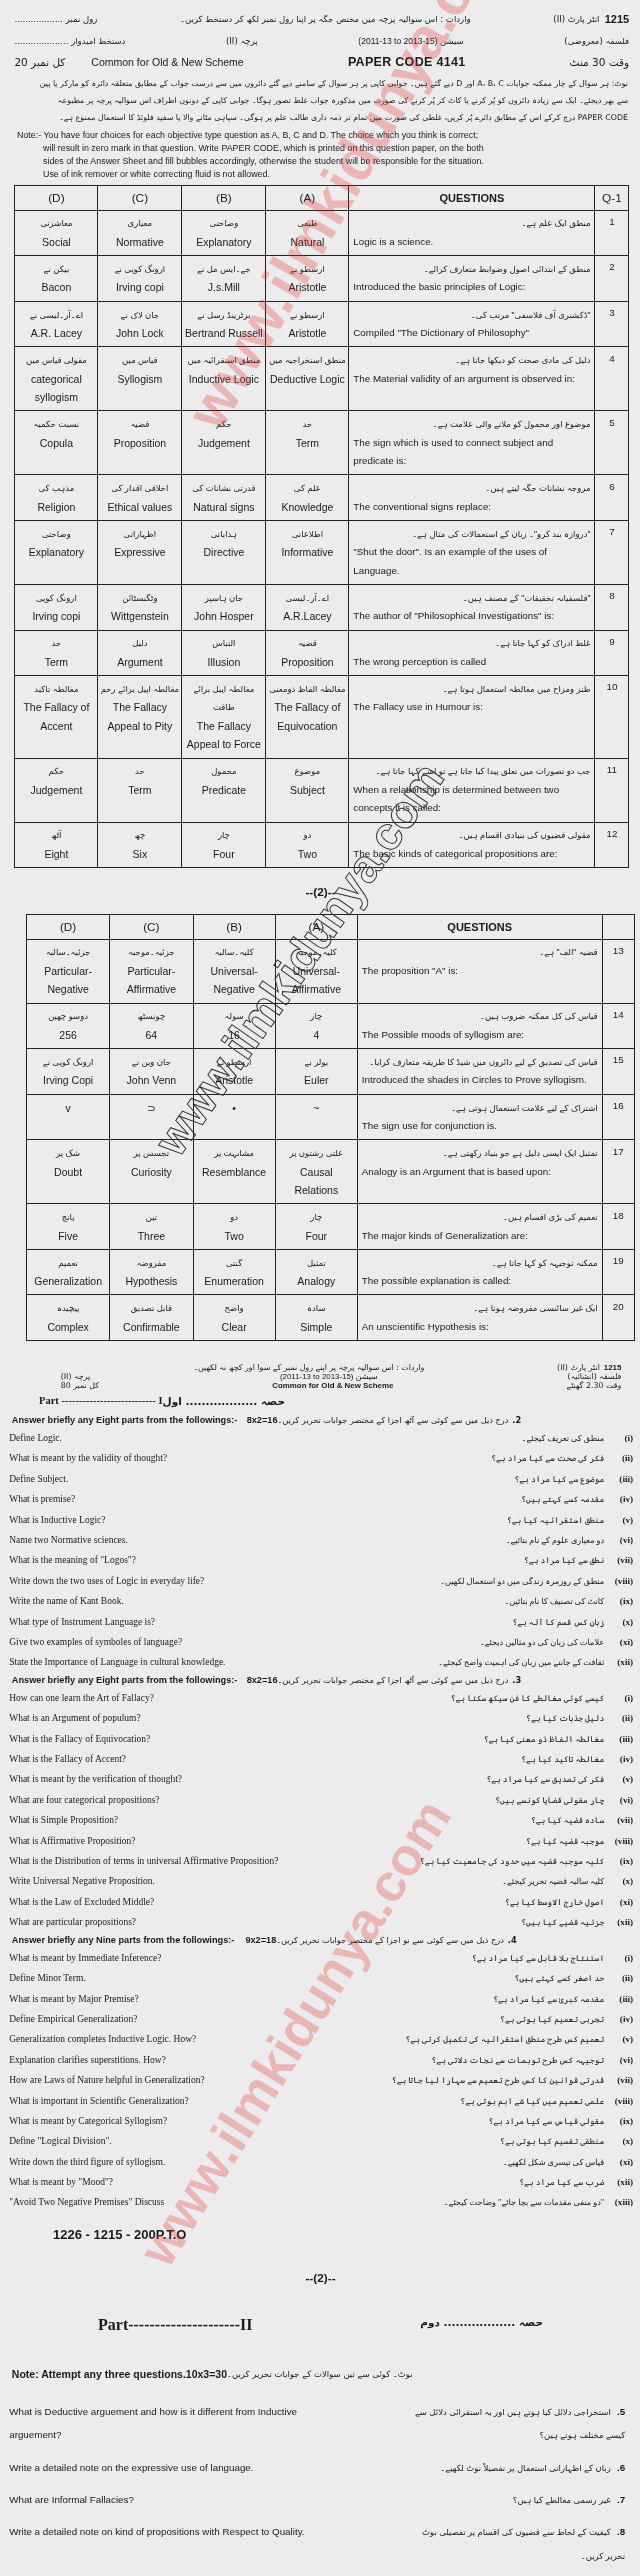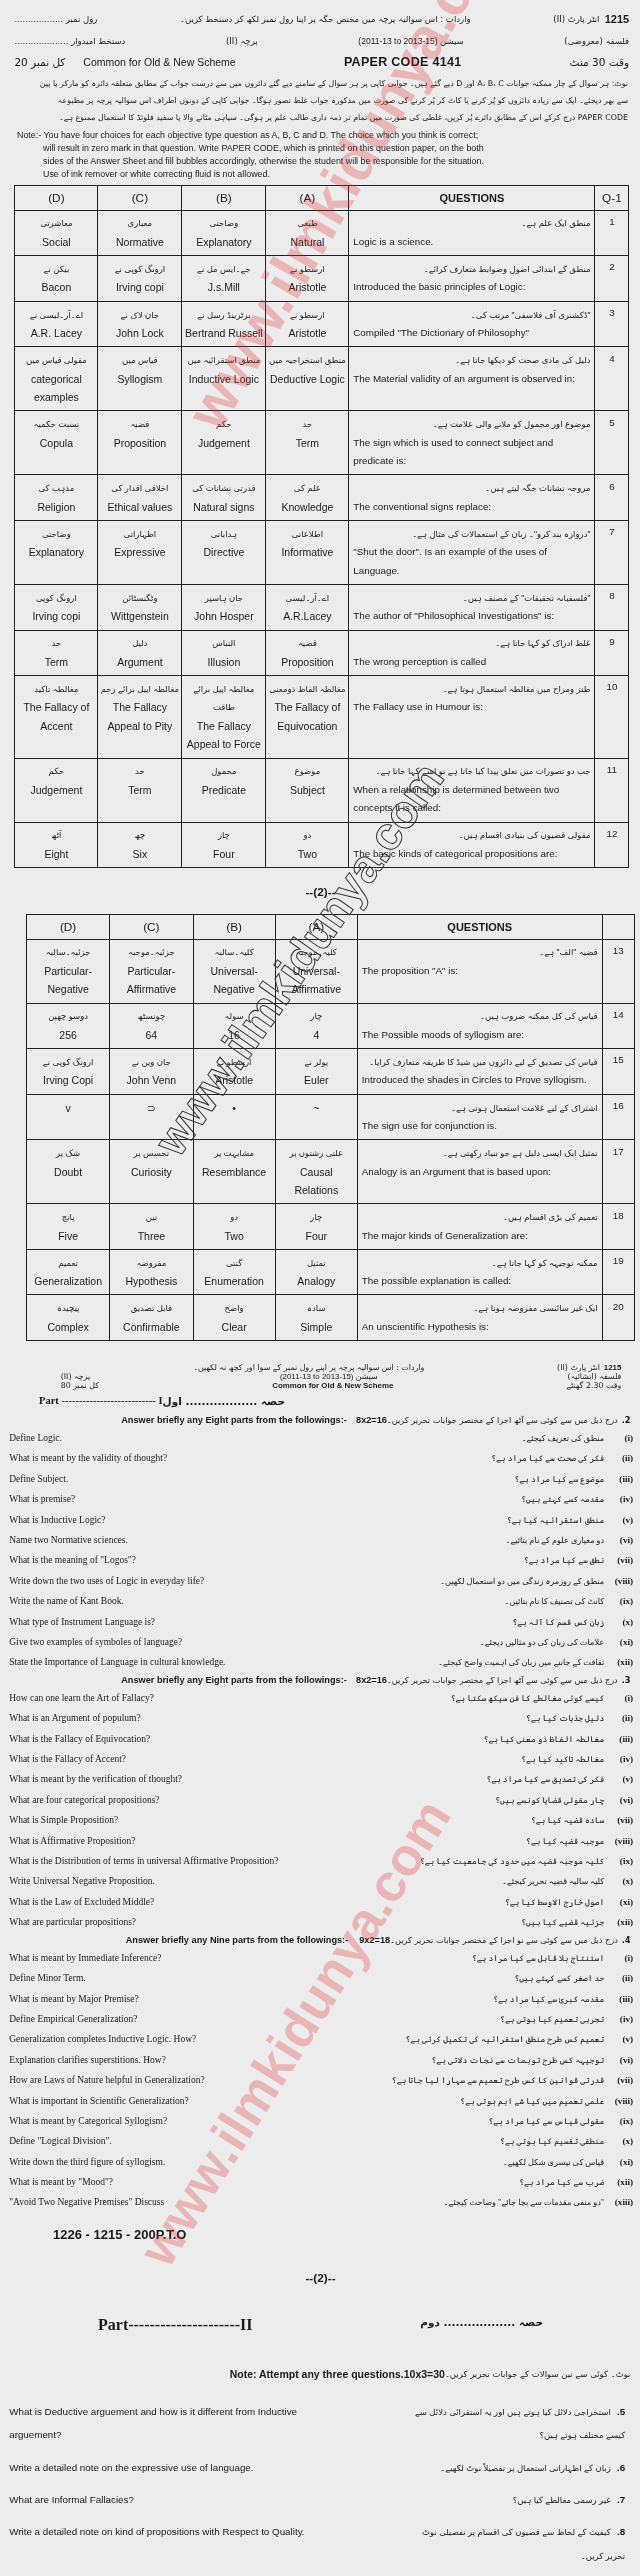--- a/index.html
+++ b/index.html
@@ -29,21 +29,21 @@
   table.mcq th { font-weight: normal; font-size: 11.8px; height: 22px; text-align: center; vertical-align: middle; }
   table.mcq th.qh { font-weight: bold; font-size: 11px; }
   .opt { text-align: center; padding: 3.9px 1.3px 3.9px; font-size: 10.5px; line-height: 18.4px; }
   .opt .u { display: block; font-size: 8.5px; direction: rtl; color: #222; }
   .q { padding: 3.9px 3.9px; font-size: 9.8px; line-height: 18.4px; }
   .q .u { display: block; font-size: 8.5px; direction: rtl; text-align: right; }
   .qn { text-align: center; font-size: 9.8px; padding-top: 5.3px; }
   .pagenum { text-align: center; font-size: 11.8px; font-weight: bold; margin: 17px 0 14.4px; }
   .subj-hdr { font-size: 7.9px; padding: 0 19.7px; margin-left: 41px; }
   .partline { display: flex; justify-content: flex-start; font-size: 10.5px; font-weight: bold; padding: 5.3px 39px; }
-  .section-head { display: flex; justify-content: flex-end; align-items: center; padding: 2.6px 10.5px 2.6px 11.8px; font-size: 9.2px; font-weight: bold; }
+  .section-head { display: flex; justify-content: flex-start; align-items: center; padding: 2.6px 10.5px 2.6px 11.8px; font-size: 9.2px; font-weight: bold; }
   .item { display: flex; justify-content: space-between; align-items: center; height: 20.4px; padding: 0 7.9px 0 9.2px; font-size: 9.5px; font-family: Liberation Serif, serif; }
   .item .u { direction: rtl; font-size: 8.2px; display: flex; gap: 5.3px; }
   .item .u .rn { direction: ltr; font-size: 9.2px; font-weight: bold; min-width: 23.6px; text-align: right; }
   .footer-codes { display: flex; justify-content: flex-start; font-size: 13px; font-weight: bold; padding: 2.6px 53px; margin-top: 12px; }
   .long-item { display: flex; justify-content: space-between; padding: 3.9px 15.8px 3.9px 9.2px; font-size: 9.8px; line-height: 23.6px; }
   .long-item .en { width: 309px; }
   .long-item .u { direction: rtl; width: 223px; text-align: right; font-size: 8.5px; }
   .long-item .num { font-weight: bold; font-size: 9.8px; margin-left: 3.9px; }
 </style>
 </head>
@@ -59,21 +59,21 @@
       <b style="font-size:11px">1215</b>
     </span>
   </div>
   <div class="hdr-row hdr2">
     <span class="urdu">دستخط امیدوار ....................</span>
     <span class="urdu">پرچہ (II)</span>
     <span>(2011-13 to 2013-15) سیشن</span>
     <span class="urdu">فلسفہ (معروضی)</span>
   </div>
   <div class="hdr-row hdr3">
-    <span style="display:flex;gap:18px">
+    <span style="display:flex;gap:26px">
       <span class="urdu">کل نمبر 20</span>
       <span>Common for Old &amp; New Scheme</span>
     </span>
     <span class="papercode">
       <span>PAPER CODE</span>
       <span>4141</span>
     </span>
     <span class="urdu">وقت 30 منٹ</span>
   </div>
 
@@ -128,21 +128,21 @@
         </tr>
         <tr>
           <td class="opt"><span class="u">اے۔آر۔لیسی نے</span><span>A.R. Lacey</span></td>
           <td class="opt"><span class="u">جان لاک نے</span><span>John Lock</span></td>
           <td class="opt"><span class="u">برٹرینڈ رسل نے</span><span>Bertrand Russell</span></td>
           <td class="opt"><span class="u">ارسطو نے</span><span>Aristotle</span></td>
           <td class="q"><span class="u">"ڈکشنری آف فلاسفی" مرتب کی۔</span><span>Compiled "The Dictionary of Philosophy"</span></td>
           <td class="qn">3</td>
         </tr>
         <tr>
-          <td class="opt"><span class="u">مقولی قیاس میں</span><span>categorical examples</span></td>
+          <td class="opt"><span class="u">مقولی قیاس میں</span><span>categorical syllogism</span></td>
           <td class="opt"><span class="u">قیاس میں</span><span>Syllogism</span></td>
           <td class="opt"><span class="u">منطق استقرائیہ میں</span><span>Inductive Logic</span></td>
           <td class="opt"><span class="u">منطق استخراجیہ میں</span><span>Deductive Logic</span></td>
           <td class="q"><span class="u">دلیل کی مادی صحت کو دیکھا جاتا ہے۔</span><span>The Material validity of an argument is observed in:</span></td>
           <td class="qn">4</td>
         </tr>
         <tr>
           <td class="opt"><span class="u">نسبت حکمیہ</span><span>Copula</span></td>
           <td class="opt"><span class="u">قضیہ</span><span>Proposition</span></td>
           <td class="opt"><span class="u">حکم</span><span>Judgement</span></td>

